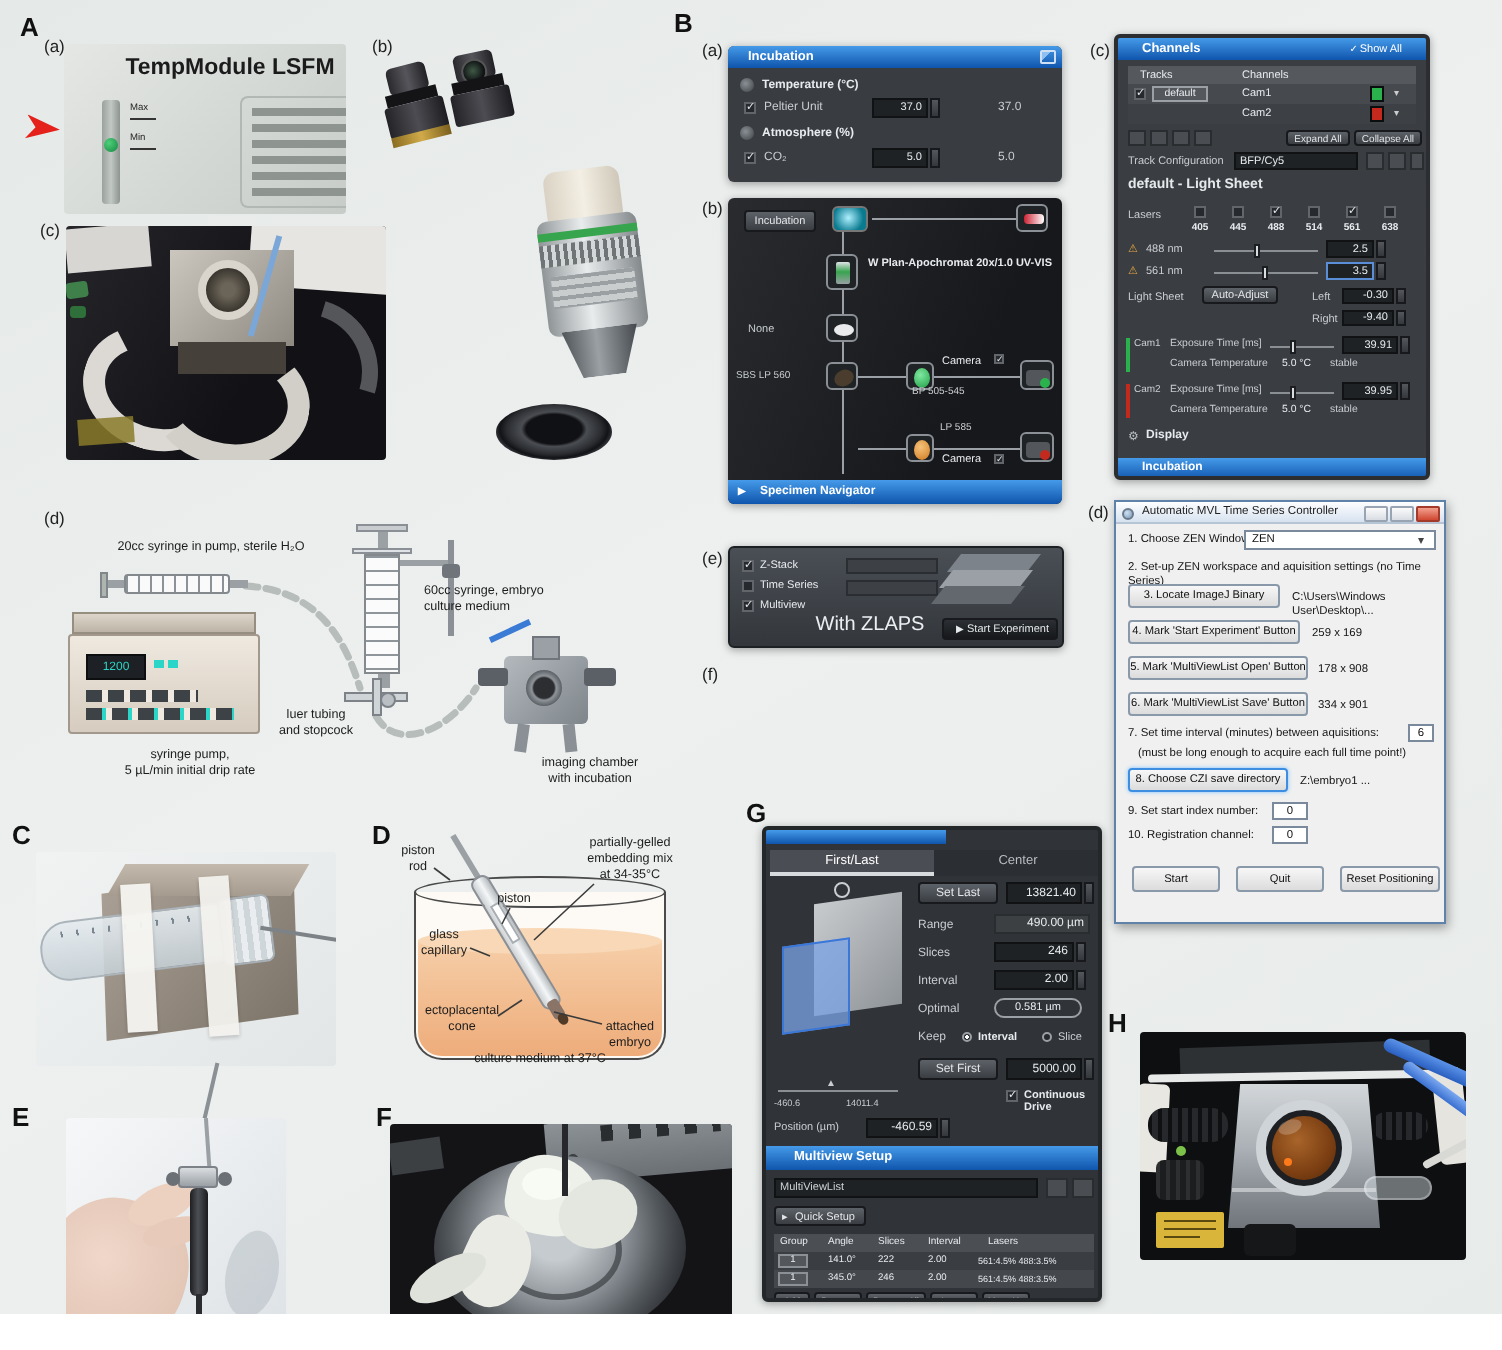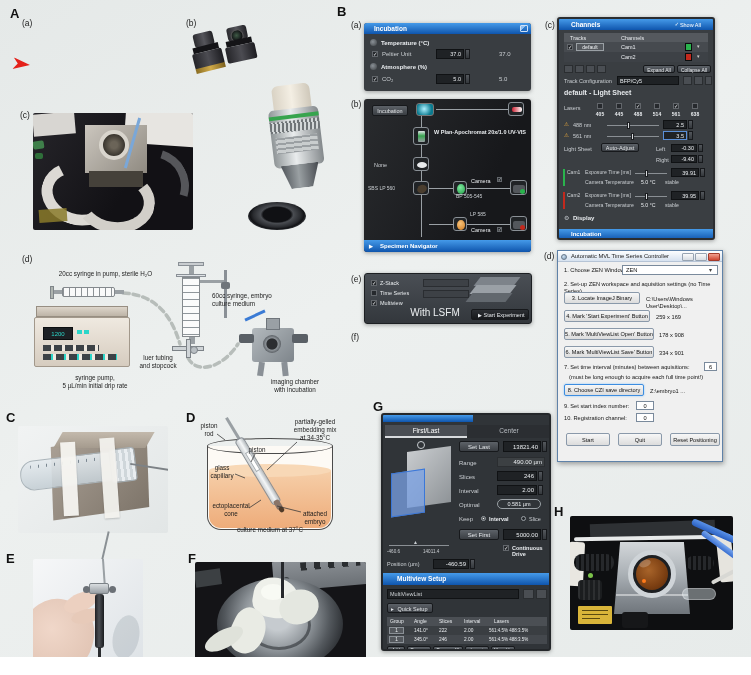--- a/index.html
+++ b/index.html
@@ -46,20 +46,31 @@
 .wf{position:absolute;background:#fff;border:1px solid #7a8a9c;font-size:5.7px;color:#111;text-align:center}
 </style>
 </head>
 <body>
 
 <div id="fig">
 
   <div class="pl" style="left:10px;top:6px">A</div>
   <div class="sl" style="left:22px;top:18px">(a)</div>
 
+  <div class="ph" style="left:32px;top:22px;width:141px;height:85px;background:linear-gradient(135deg,#e4e7e4,#c7ccc9)">
+    <div class="abs ctr" style="left:28px;top:6px;width:110px;font-size:11.5px;font-weight:bold;color:#1b1b1b">TempModule LSFM</div>
+    <div class="abs" style="left:19px;top:28px;width:9px;height:52px;background:linear-gradient(90deg,#9aa29d,#c2c8c4,#8d958f);border-radius:2px"></div>
+    <div class="abs" style="left:20px;top:47px;width:7px;height:7px;border-radius:50%;background:radial-gradient(circle at 35% 35%,#4fd07a,#148740)"></div>
+    <div class="abs" style="left:33px;top:30px;font-size:4.8px;color:#222">Max</div>
+    <div class="ln" style="left:33px;top:37px;width:13px;height:1px;background:#333"></div>
+    <div class="abs" style="left:33px;top:45px;font-size:4.8px;color:#222">Min</div>
+    <div class="ln" style="left:33px;top:52px;width:13px;height:1px;background:#333"></div>
+    <div class="abs" style="left:88px;top:26px;width:66px;height:56px;border:1px solid #b2b8b4;border-radius:4px 0 0 4px;border-right:none"></div>
+    <div class="abs" style="left:94px;top:32px;width:56px;height:44px;background:repeating-linear-gradient(180deg,#8e948f 0 4px,transparent 4px 8px)"></div>
+  </div>
   <div class="abs" style="left:13px;top:58px;width:17px;height:12px;background:#e4211a;clip-path:polygon(0 0,100% 50%,0 100%,28% 50%);transform:rotate(6deg)"></div>
 
   <div class="sl" style="left:186px;top:18px">(b)</div>
   <div class="ph" style="left:192px;top:24px;width:66px;height:54px;background:transparent">
     <div class="abs" style="left:0px;top:8px;width:30px;height:42px;transform:rotate(-14deg)">
       <div class="abs" style="left:5px;top:0;width:20px;height:14px;background:linear-gradient(90deg,#2a2a2e,#55555b,#222226);border-radius:3px"></div>
       <div class="abs" style="left:2px;top:13px;width:26px;height:6px;background:#141417"></div>
       <div class="abs" style="left:0;top:19px;width:30px;height:16px;background:linear-gradient(90deg,#242428,#4c4c52,#1d1d21);border-radius:2px"></div>
       <div class="abs" style="left:0;top:34px;width:30px;height:5px;background:linear-gradient(90deg,#8a6d22,#d1ab4a,#7a5f1d)"></div>
     </div>
@@ -226,21 +237,21 @@
   <div class="sl" style="left:351px;top:274px">(e)</div>
   <div class="zen" style="left:364px;top:273px;width:168px;height:51px;background:linear-gradient(#4a4f55,#33373c);border:1px solid #1d2023">
     <div class="ck ckd on" style="left:6px;top:6px"></div>
     <div class="zl zlb" style="left:15px;top:6px">Z-Stack</div>
     <div class="ck ckd" style="left:6px;top:16px"></div>
     <div class="zl zlb" style="left:15px;top:16px">Time Series</div>
     <div class="ck ckd on" style="left:6px;top:26px"></div>
     <div class="zl zlb" style="left:15px;top:26px">Multiview</div>
     <div class="abs" style="left:58px;top:5px;width:46px;height:8px;background:#3d4146;border:1px solid #2a2d31"></div>
     <div class="abs" style="left:58px;top:16px;width:46px;height:8px;background:#3d4146;border:1px solid #2a2d31"></div>
-    <div class="abs" style="left:30px;top:33px;width:80px;font-size:10px;color:#eceff1;text-align:center">With LSFM</div>
+    <div class="abs" style="left:30px;top:33px;width:80px;font-size:10px;color:#eceff1;text-align:center">With ZLAPS</div>
     <div class="abs" style="left:112px;top:3px;width:40px;height:9px;background:#7d838a;transform:skewX(-38deg)"></div>
     <div class="abs" style="left:108px;top:11px;width:40px;height:9px;background:#9aa0a6;transform:skewX(-38deg)"></div>
     <div class="abs" style="left:104px;top:19px;width:40px;height:9px;background:#62686e;transform:skewX(-38deg)"></div>
     <div class="zb" style="left:106px;top:35px;width:58px;height:11px;line-height:11px;background:linear-gradient(#2c2f33,#16181b)">
       <span class="g-play" style="position:absolute;left:6px;top:0;font-size:5px;color:#e8ebee"></span>
       <span style="padding-left:8px">Start Experiment</span>
     </div>
   </div>
 
   <div class="sl" style="left:351px;top:332px">(f)</div>

